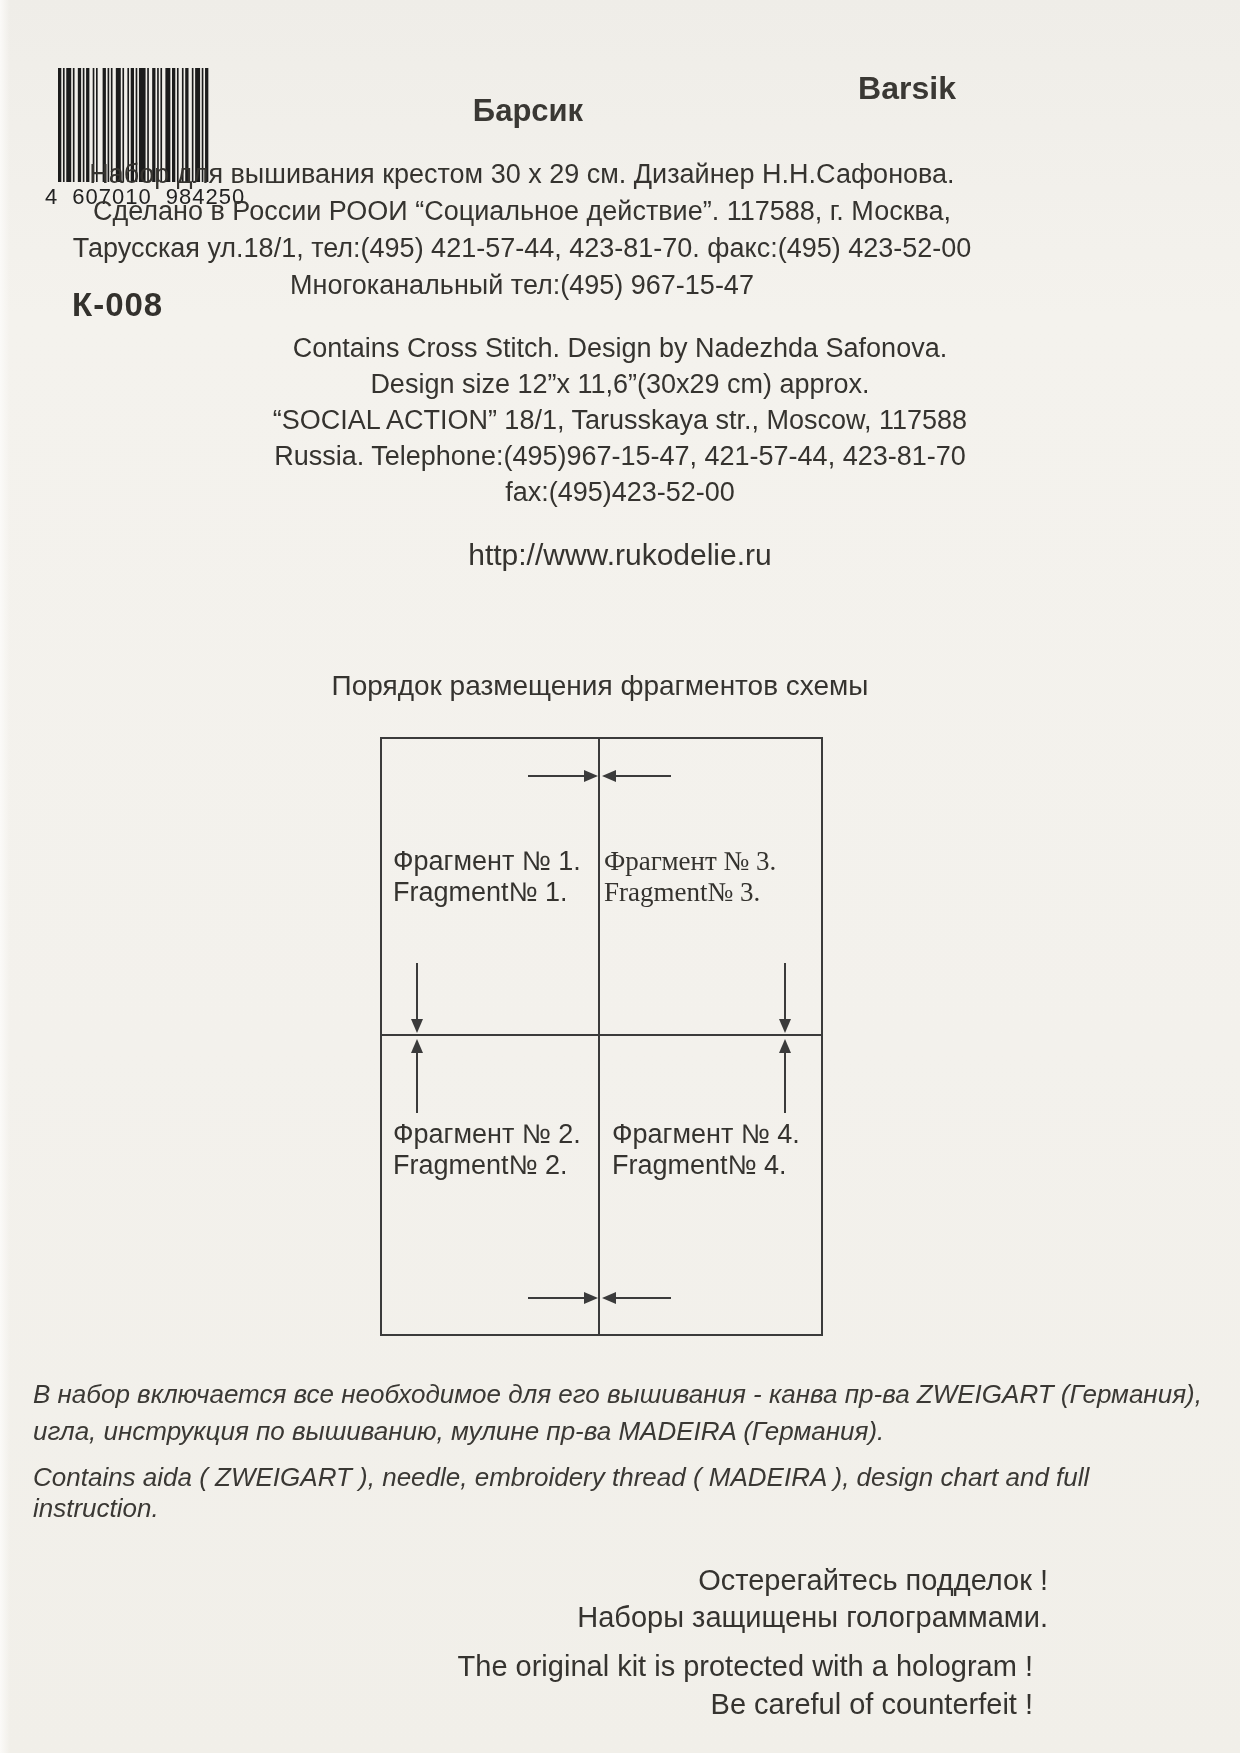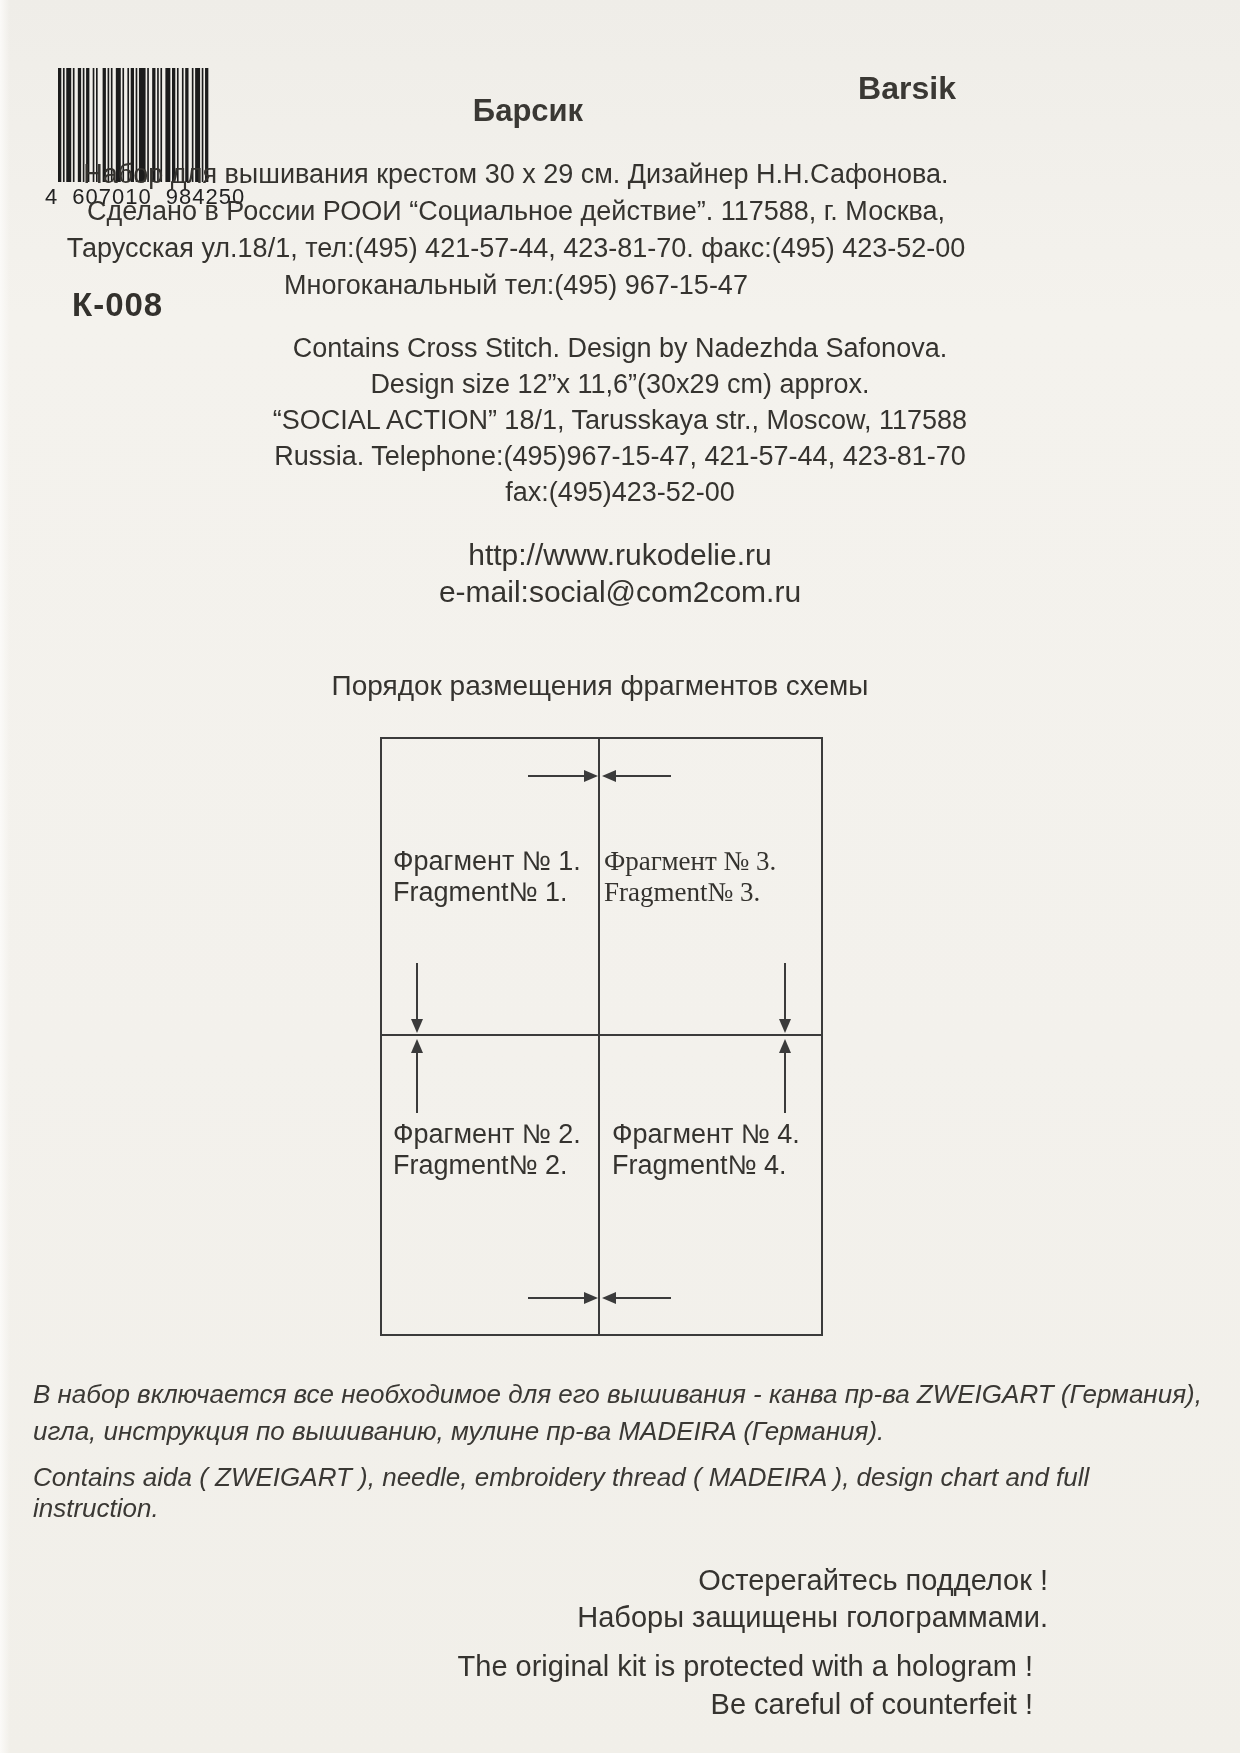--- a/index.html
+++ b/index.html
@@ -15,21 +15,21 @@
   
   .barcode{left:45px;top:68px;width:180px;}
   .barcode svg{display:block;margin-left:13px;}
   .barcode-number{font-size:22px;letter-spacing:1px;word-spacing:7px;color:#222;margin-top:2px;white-space:pre;}
 
   .product-code{left:72px;top:286px;font-size:33px;font-weight:bold;letter-spacing:1px;color:#33312d;}
 
   .title-ru{left:378px;top:70px;width:300px;font-size:31px;font-weight:bold;color:#3a3834;margin-top:23px;}
   .title-en{left:757px;top:70px;width:300px;font-size:32px;font-weight:bold;color:#3a3834;}
 
-  .info-ru{left:2px;top:156px;width:1028px;font-size:27px;line-height:37px;}
+  .info-ru{left:8px;top:156px;width:1028px;font-size:27px;line-height:37px;}
   .info-en{left:0;top:330px;width:1240px;font-size:27px;line-height:36px;}
   .webline{left:0;top:536px;width:1240px;font-size:30px;line-height:37px;}
 
   .diagram-heading{left:280px;top:670px;width:640px;font-size:28px;}
 
   .diagram-svg{left:380px;top:737px;}
   .diagram-svg line,.diagram-svg rect{stroke:#3b3b3b;}
   .diagram-svg polygon{fill:#3b3b3b;}
 
   .frag{font-size:27px;line-height:31px;width:215px;}
@@ -105,21 +105,20 @@
   <div class="abs info-en ctr">
     <div>Contains Cross Stitch. Design by Nadezhda Safonova.</div>
     <div>Design size 12”x 11,6”(30x29 cm) approx.</div>
     <div>“SOCIAL ACTION” 18/1, Tarusskaya str., Moscow, 117588</div>
     <div>Russia. Telephone:(495)967-15-47, 421-57-44, 423-81-70</div>
     <div>fax:(495)423-52-00</div>
   </div>
 
   <div class="abs webline ctr">
     <div>http://www.rukodelie.ru</div>
-    <div>e-mail:social@com2com.ru</div>
   </div>
 
   <div class="abs diagram-heading ctr">Порядок размещения фрагментов схемы</div>
 
   <svg class="abs diagram-svg" width="443" height="599" viewBox="0 0 443 599">
     <rect x="1" y="1" width="441" height="597" fill="none" stroke-width="2"></rect>
     <line x1="219" y1="0" x2="219" y2="599" stroke-width="2"></line>
     <line x1="0" y1="298" x2="443" y2="298" stroke-width="2"></line>
 
     <g>

